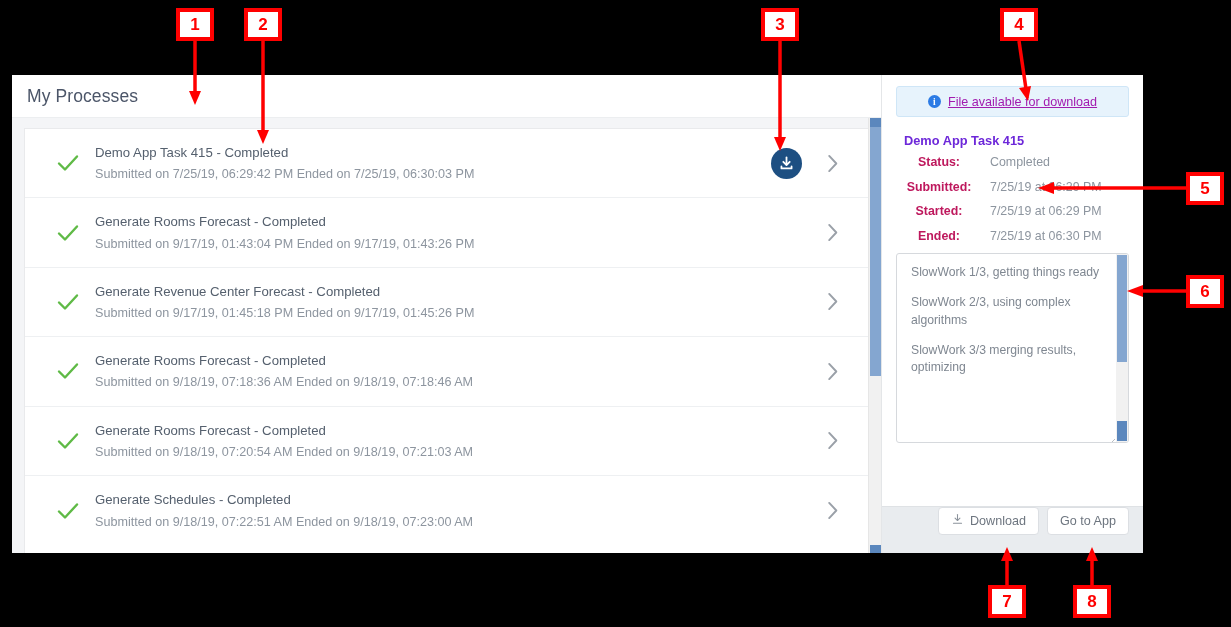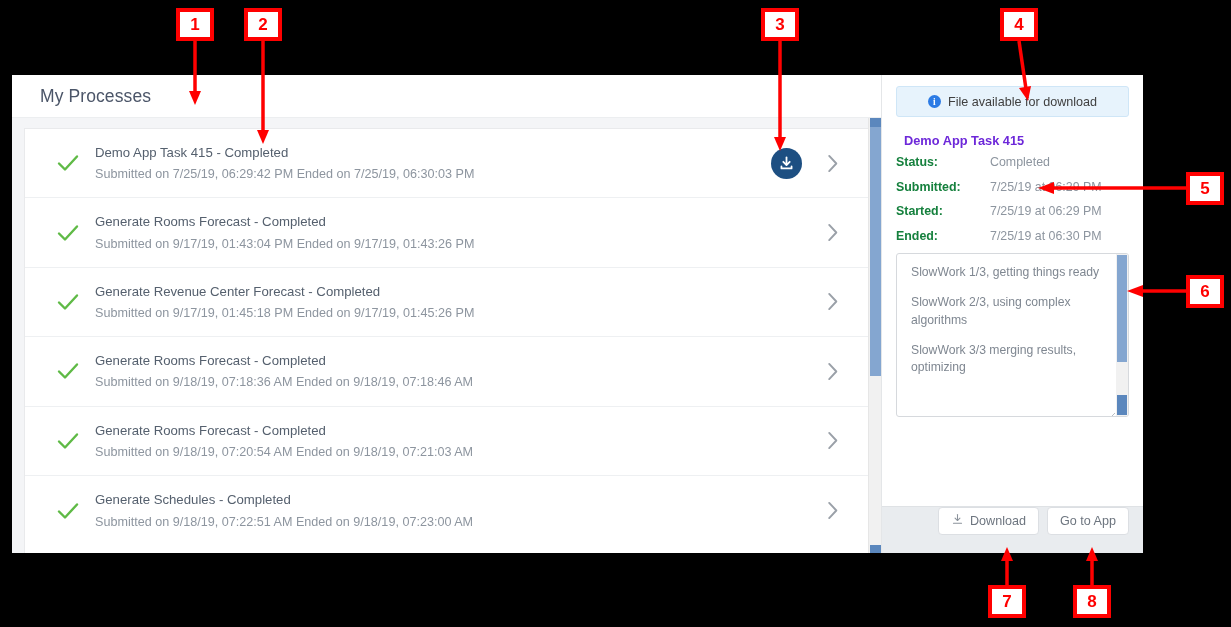--- a/index.html
+++ b/index.html
@@ -21,21 +21,21 @@
 
   
   #processes-panel {
     position: absolute; left: 0; top: 0;
     width: 869px; height: 478px;
     background: #f4f5f7;
   }
   #processes-header {
     height: 43px; background: #ffffff;
     display: flex; align-items: center;
-    padding-left: 28px;
+    padding-left: 15px;
     border-bottom: 1px solid #eceef0;
   }
   #processes-title {
     font-size: 17.5px; color: #4b5568; font-weight: 400;
     letter-spacing: .1px;
   }
   #processes-body {
     position: absolute; top: 43px; left: 0; right: 0; bottom: 0;
     padding: 10px 0 0 0;
   }
@@ -138,37 +138,37 @@
     height: 31px; display: flex; align-items: center; justify-content: center;
     gap: 7px; margin-bottom: 16px;
   }
   .info-dot {
     width: 13px; height: 13px; border-radius: 50%;
     background: #2c7be5; color: #fff; font-size: 9.5px;
     display: flex; align-items: center; justify-content: center;
     font-weight: bold; font-family: "Liberation Serif", serif;
     flex: 0 0 13px;
   }
-  #file-alert-text { font-size: 12.6px; color: #404040; }
+  #file-alert-text { font-size: 12.6px; color: #a21caf; text-decoration: underline; }
   #detail-task-name {
     font-size: 12.8px; color: #6d28d9; font-weight: bold;
     margin: 0 0 6px 8px;
   }
   .detail-row {
     display: flex; font-size: 12.4px; line-height: 1.35;
     margin-bottom: 8px;
   }
   .detail-label {
-    width: 94px; flex: 0 0 94px; text-align: left;
-    color: #15803d; font-weight: bold; padding-right: 8px;
+    width: 94px; flex: 0 0 94px; text-align: center;
+    color: #be185d; font-weight: bold; padding-right: 8px;
   }
   .detail-value { color: #8d959f; }
   #log-wrap {
     position: relative;
-    height: 164px;
+    height: 190px;
     border: 1px solid #d6d9dd; border-radius: 3px;
     background: #fff; overflow: hidden;
   }
   #log-text {
     position: absolute; inset: 0 12px 0 0;
     padding: 10px 10px 0 14px;
     font-size: 12.2px; color: #7f8791; line-height: 1.42;
   }
   #log-text p { margin-bottom: 13px; }
   #log-scrollbar {

